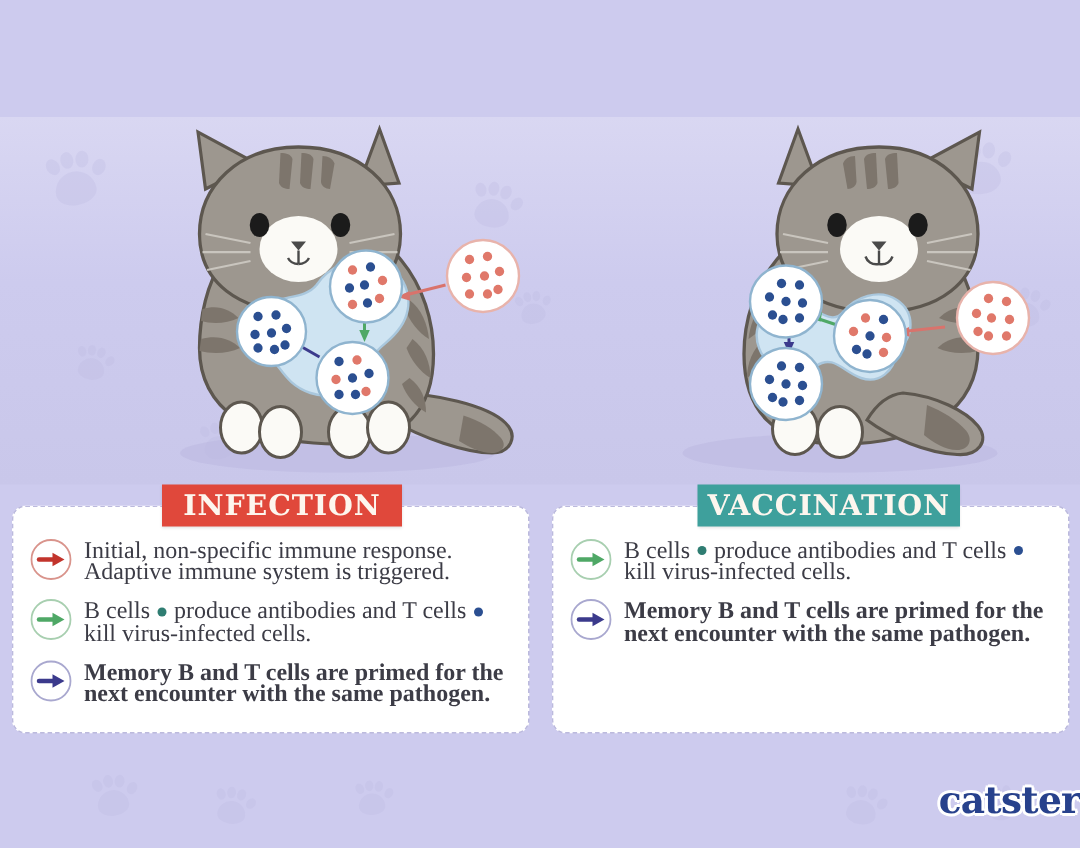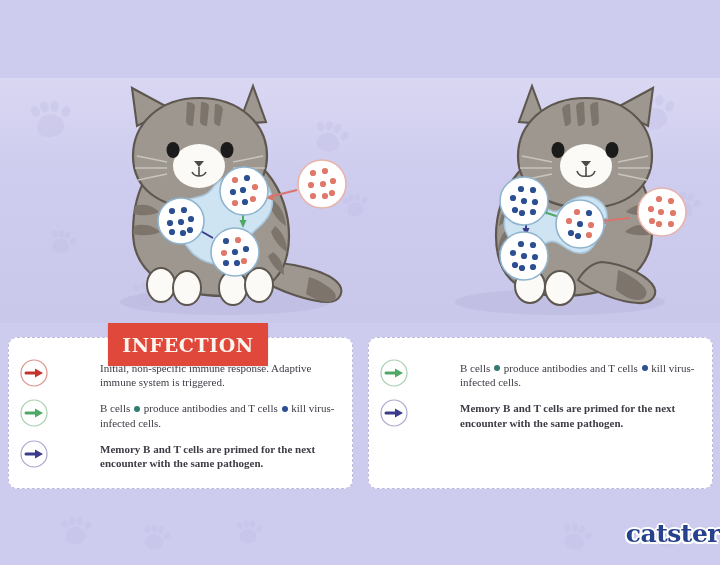--- a/index.html
+++ b/index.html
@@ -45,21 +45,21 @@
   .paw .t4{left:30px; top:7px; transform:rotate(34deg);}
 
   .catwrap{position:absolute;}
   .catwrap.flip{transform:scaleX(-1);}
 
   
   .panels{
     position:absolute;left:0;top:323px;width:720px;height:182px;
   }
   .badge{
-    position:absolute;top:0;height:43px;
+    position:absolute;top:0;height:28px;
     display:flex;align-items:center;justify-content:center;
     font-family:"DejaVu Serif", serif;
     font-weight:700;font-size:19px;color:#fdf6ee;
     letter-spacing:.6px;z-index:4;
     box-shadow:0 1px 2px rgba(0,0,0,.12);
   }
   .badge.infection{background:#e0483b;left:108px;width:160px;}
   .badge.vaccination{background:#3ea09c;left:465px;width:175px;}
 
   .panel{
@@ -71,23 +71,22 @@
     padding:22px 10px 8px 10px;
   }
   .panel.left{left:8px;width:345px;}
   .panel.right{left:368px;width:345px;}
 
   .row{display:flex;align-items:flex-start;margin-bottom:11px;}
   .row:last-child{margin-bottom:0;font-weight:bold;}
   .arrow-ic{flex:0 0 auto;width:30px;height:30px;margin-right:7px;margin-top:-2px;}
   .row-text{
     font-family:"Liberation Serif", serif;
-    font-size:11px;line-height:14.2px;color:#3c3c46;
+    font-size:16px;line-height:14.2px;color:#3c3c46;
     padding-top:1px;
-    margin-left:44px;
   }
   .row-text .dot{
     display:inline-block;width:6px;height:6px;border-radius:50%;
     vertical-align:middle;position:relative;top:-1px;margin:0 1px;
   }
   .dot.b{background:#2f7d72;}
   .dot.t{background:#2b4f91;}
 
   
   .footer{
@@ -376,20 +375,23 @@
         </g>
       </svg>
     </div>
   </div>
 
   <div class="panels">
 
     <div class="badge infection">
       <span>INFECTION</span>
     </div>
+    <div class="badge vaccination">
+      <span>VACCINATION</span>
+    </div>
 
     <div class="panel left">
       <div class="row">
         <svg class="arrow-ic" viewBox="0 0 30 30">
           <circle cx="15" cy="15" r="13" fill="#fff" stroke="#d9948c" stroke-width="1.2"></circle>
           <path d="M7 15 L19 15" stroke="#c2342c" stroke-width="3" stroke-linecap="round"></path>
           <path d="M24 15 L16 10.5 L16 19.5 Z" fill="#c2342c"></path>
         </svg>
         <div class="row-text">Initial, non-specific immune response. Adaptive immune system is triggered.</div>
       </div>

